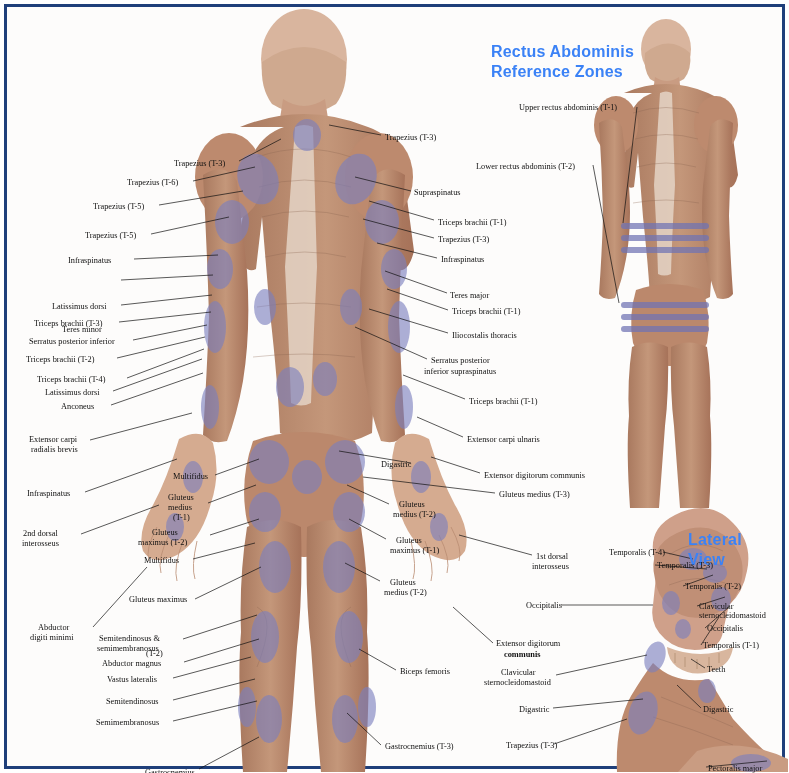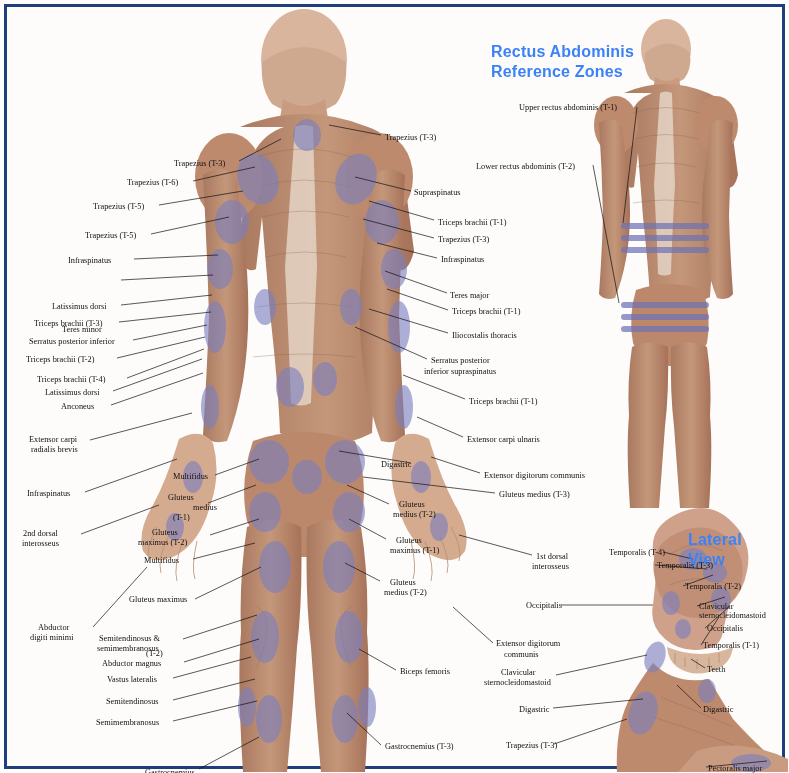--- a/index.html
+++ b/index.html
@@ -319,21 +319,21 @@
         <div class="lbl l" style="left: 54px; top: 395px;">Anconeus</div>
         <div class="lbl l" style="left: 22px; top: 428px;">Extensor carpi</div>
         <div class="lbl l" style="left: 24px; top: 438px;">radialis brevis</div>
         <div class="lbl l" style="left: 20px; top: 482px;">Infraspinatus</div>
         <div class="lbl l" style="left: 16px; top: 522px;">2nd dorsal</div>
         <div class="lbl l" style="left: 15px; top: 532px;">interosseus</div>
         <div class="lbl l" style="left: 31px; top: 616px;">Abductor</div>
         <div class="lbl l" style="left: 23px; top: 626px;">digiti minimi</div>
         <div class="lbl l" style="left: 166px; top: 465px;">Multifidus</div>
         <div class="lbl l" style="left: 161px; top: 486px;">Gluteus</div>
-        <div class="lbl l" style="left: 161px; top: 496px; margin-left: 25px;">medius</div>
+        <div class="lbl l" style="left: 161px; top: 496px;">medius</div>
         <div class="lbl l" style="left: 166px; top: 506px;">(T-1)</div>
         <div class="lbl l" style="left: 145px; top: 521px;">Gluteus</div>
         <div class="lbl l" style="left: 131px; top: 531px;">maximus (T-2)</div>
         <div class="lbl l" style="left: 137px; top: 549px;">Multifidus</div>
         <div class="lbl l" style="left: 122px; top: 588px;">Gluteus maximus</div>
         <div class="lbl l" style="left: 139px; top: 598px; margin-top: 44px;">(T-2)</div>
         <div class="lbl l" style="left: 92px; top: 627px;">Semitendinosus &amp;</div>
         <div class="lbl l" style="left: 90px; top: 637px;">semimembranosus</div>
         <div class="lbl l" style="left: 95px; top: 652px;">Abductor magnus</div>
         <div class="lbl l" style="left: 100px; top: 668px;">Vastus lateralis</div>
@@ -359,21 +359,21 @@
         <div class="lbl l" style="left: 492px; top: 483px;">Gluteus medius (T-3)</div>
         <div class="lbl l" style="left: 392px; top: 493px;">Gluteus</div>
         <div class="lbl l" style="left: 386px; top: 503px;">medius (T-2)</div>
         <div class="lbl l" style="left: 389px; top: 529px;">Gluteus</div>
         <div class="lbl l" style="left: 383px; top: 539px;">maximus (T-1)</div>
         <div class="lbl l" style="left: 529px; top: 545px;">1st dorsal</div>
         <div class="lbl l" style="left: 525px; top: 555px;">interosseus</div>
         <div class="lbl l" style="left: 383px; top: 571px;">Gluteus</div>
         <div class="lbl l" style="left: 377px; top: 581px;">medius (T-2)</div>
         <div class="lbl l" style="left: 489px; top: 632px;">Extensor digitorum</div>
-        <div class="lbl l" style="left: 497px; top: 643px;">communis</div>
+        <div class="lbl l" style="left: 497px; top: 643px; font-weight: bold;">communis</div>
         <div class="lbl l" style="left: 393px; top: 660px;">Biceps femoris</div>
         <div class="lbl l" style="left: 378px; top: 735px;">Gastrocnemius (T-3)</div>
       </div>
     <div id="labels-rectus">
         <div class="lbl l" style="left: 512px; top: 96px;">Upper rectus abdominis (T-1)</div>
         <div class="lbl l" style="left: 469px; top: 155px;">Lower rectus abdominis (T-2)</div>
       </div>
     <div id="labels-lateral">
         <div class="lbl l" style="left: 602px; top: 541px;">Temporalis (T-4)</div>
         <div class="lbl l" style="left: 650px; top: 554px;">Temporalis (T-3)</div>

